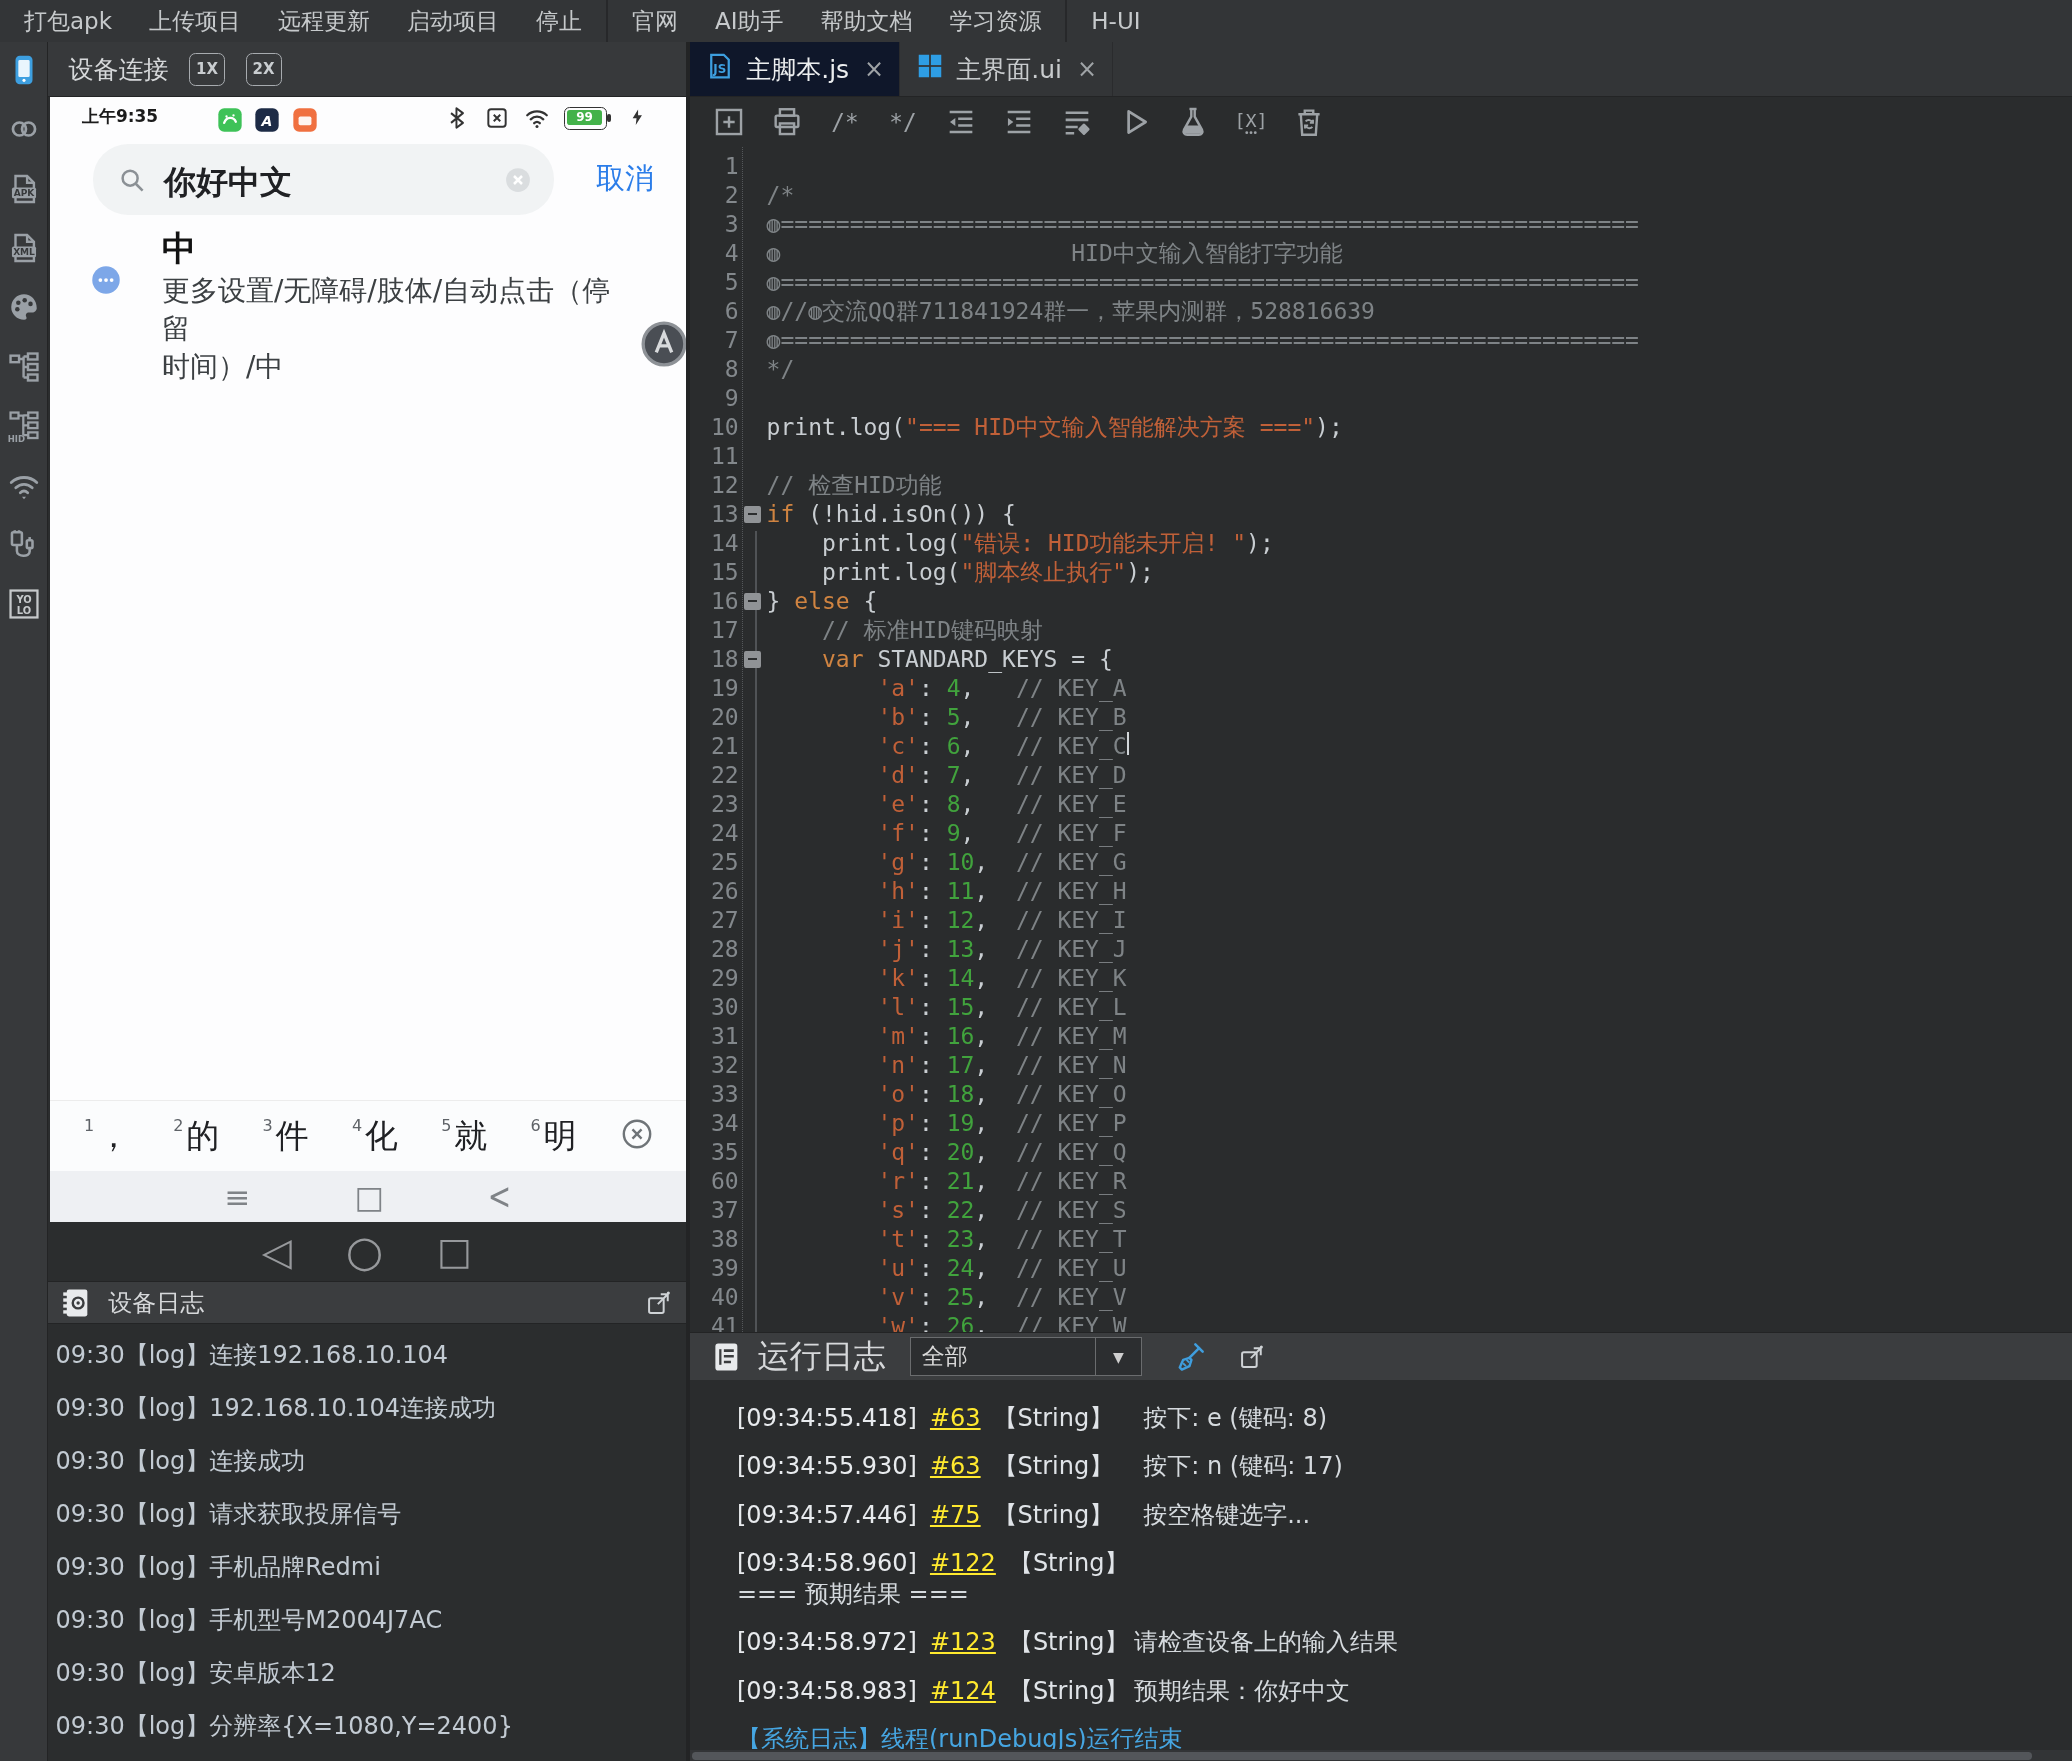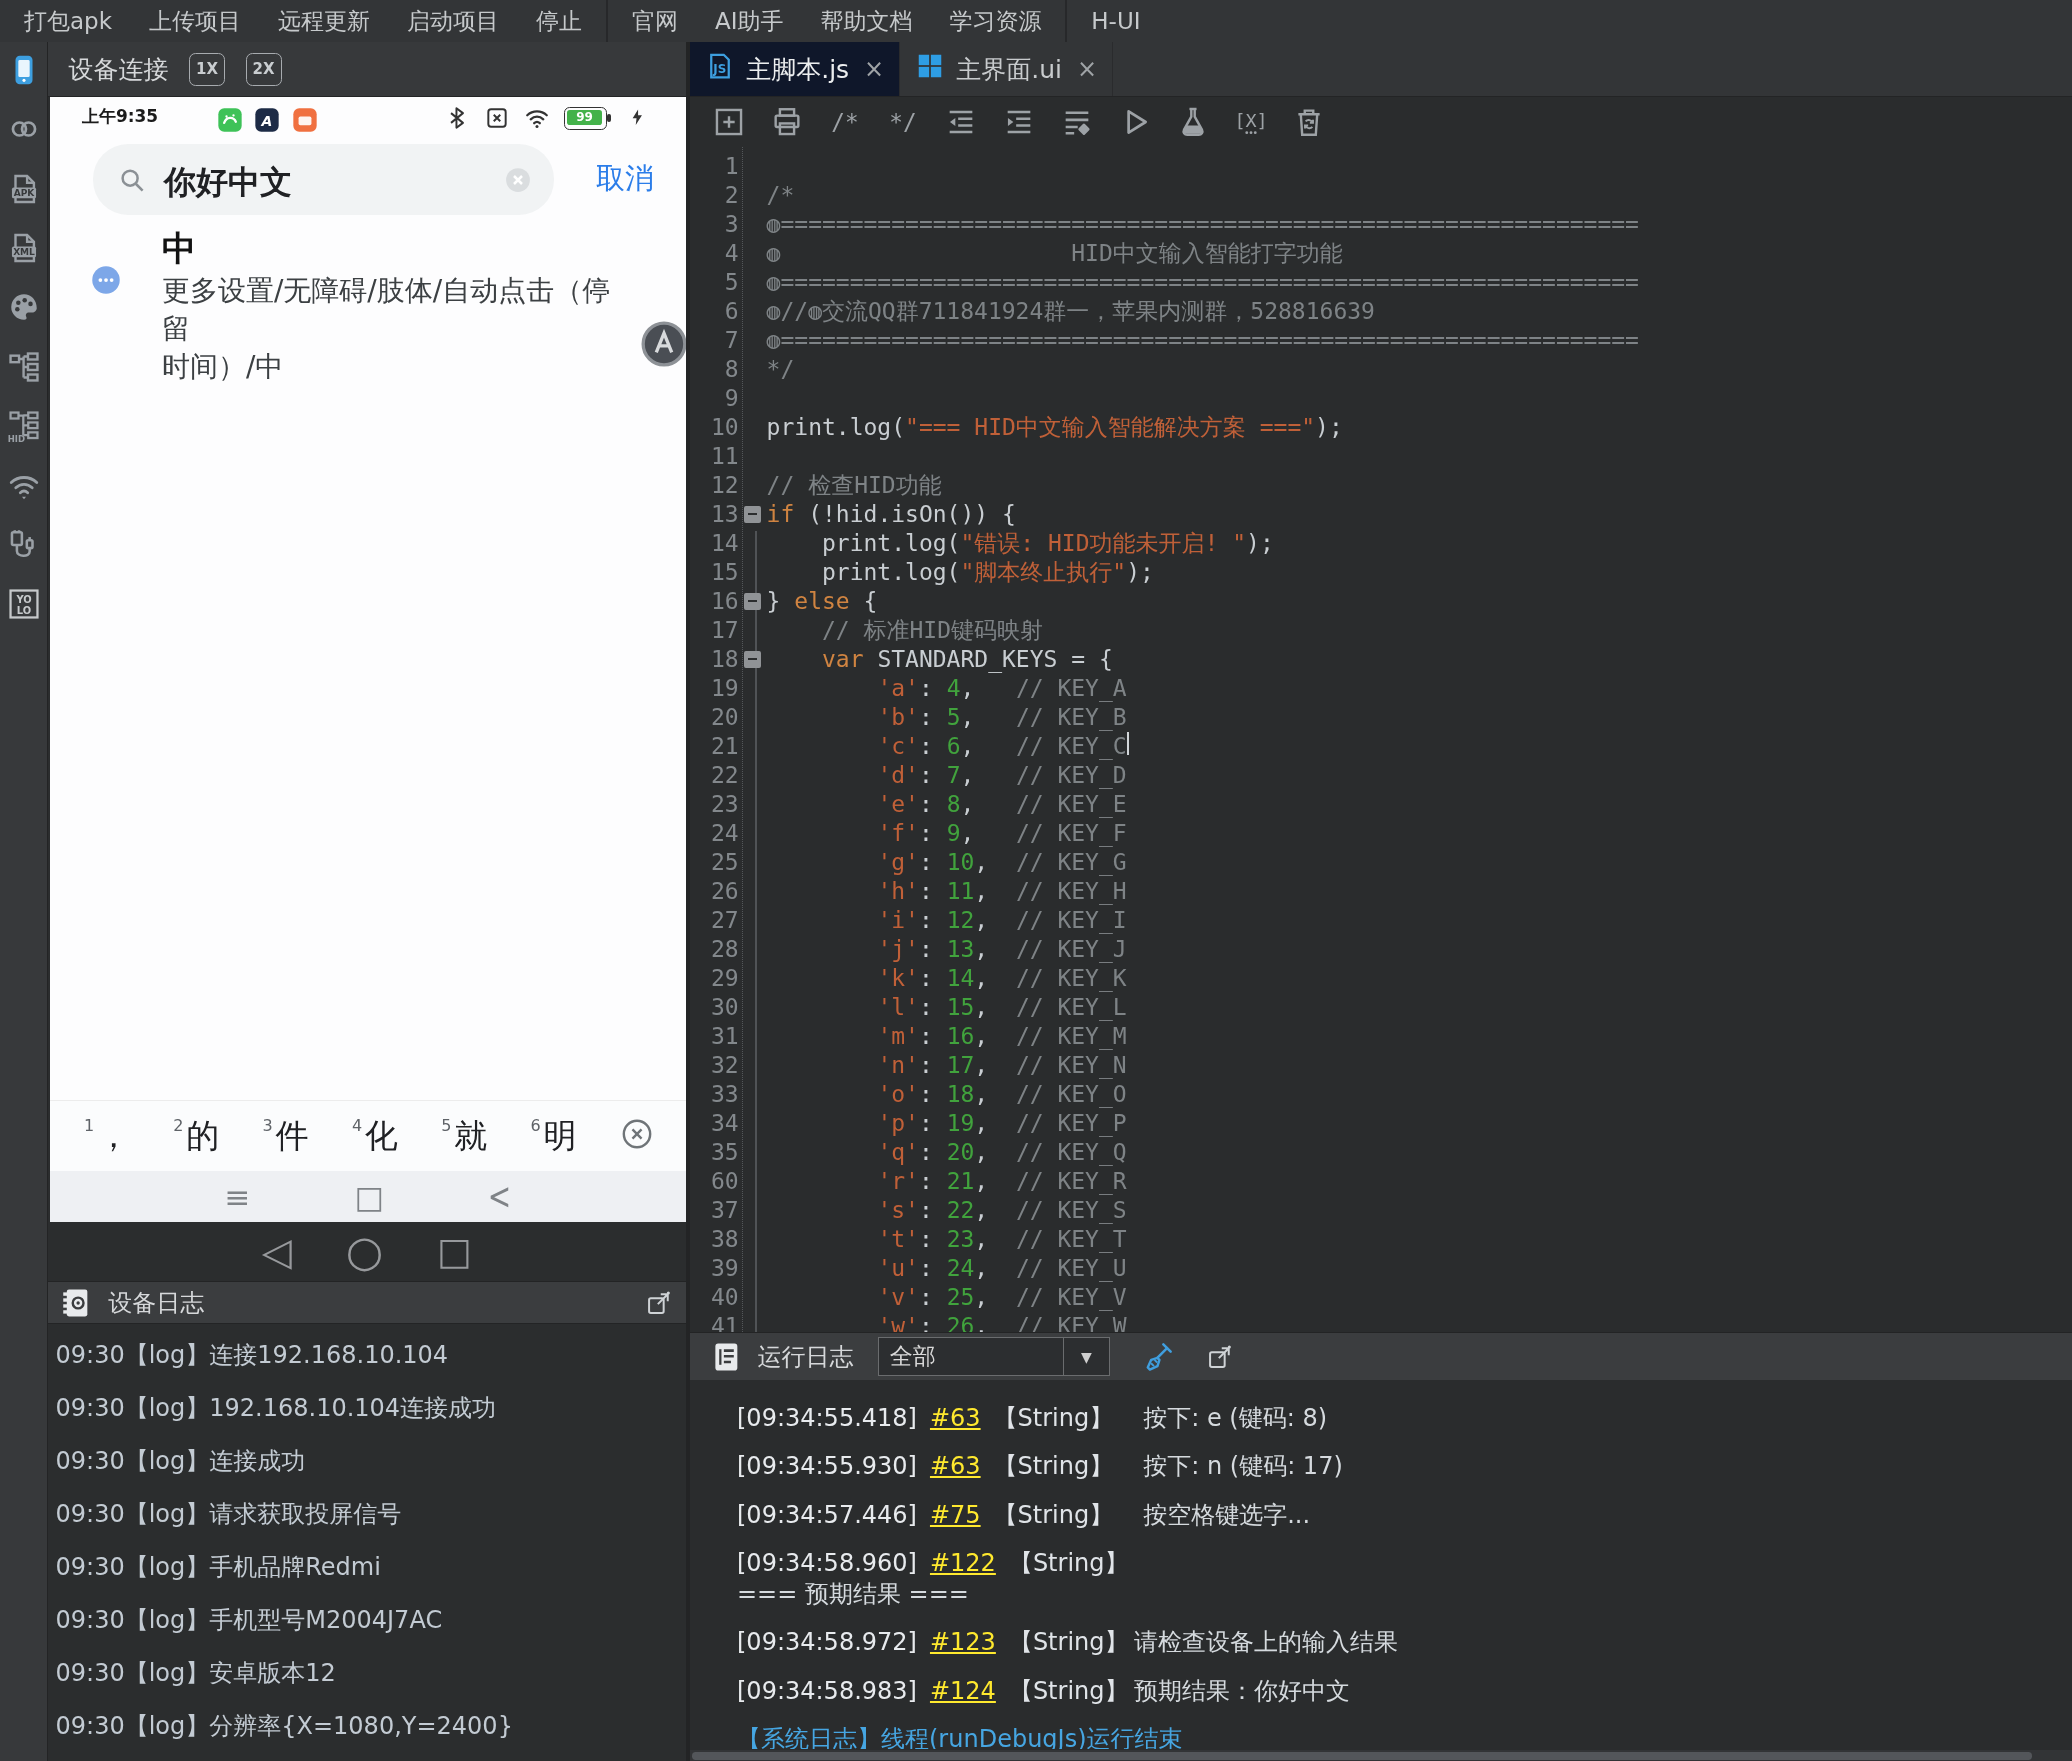--- a/index.html
+++ b/index.html
@@ -91,21 +91,21 @@
   .ln{width:43px;min-width:43px;text-align:right;color:#83888c;}
   .fold-col{width:28px;min-width:28px;display:flex;align-items:center;justify-content:center;}
   .fold{width:17px;height:17px;background:#909396;border-radius:1.9px;position:relative;}
   .fold::after{content:"";position:absolute;left:3.7px;top:7.5px;width:9.3px;height:1.9px;background:#2b2d2e;}
   .k{color:#d08441;} .s{color:#c06038;} .n{color:#41a33d;} .c{color:#7e8386;} .d{color:#c9ced2;}
   .caret{display:inline-block;width:1.9px;height:23px;background:#d2d6d9;vertical-align:-3.7px;}
   
   .run-header{position:absolute;left:0;top:1290px;width:100%;height:48px;background:#3b3d3f;
               border-top:0.9px solid #232425;display:flex;align-items:center;box-sizing:border-box;}
   .run-header svg.listico{width:34px;height:34px;margin-left:18.6px;}
-  .run-title{color:#d6d8da;font-size:24px;margin-left:15px;}
+  .run-title{color:#d6d8da;font-size:32px;margin-left:15px;}
   .run-filter{margin-left:24px;display:flex;height:37px;border:0.9px solid #6a6c6e;background:#2c2e30;}
   .rf-value{width:173px;color:#d8d8d8;font-size:23px;display:flex;align-items:center;padding-left:11.2px;}
   .rf-arrow{width:45px;border-left:0.9px solid #6a6c6e;color:#cfcfcf;font-size:14px;display:flex;
             align-items:center;justify-content:center;}
   .run-broom{margin-left:34px;width:32px;height:32px;} .run-broom svg{width:32px;height:32px;}
   .run-export{margin-left:30px;width:28px;height:28px;} .run-export svg{width:28px;height:28px;}
   .run-list{position:absolute;left:0;top:1339px;width:100%;height:368px;padding:24px 0 0 47px;
             box-sizing:border-box;font-size:24px;overflow:hidden;}
   .run-entry{margin-bottom:21.4px;line-height:27px;display:flex;flex-wrap:wrap;align-items:baseline;}
   .re-time{color:#e8ebee;} .re-ref{color:#ffe92e;text-decoration:underline;margin:0 13px;}

